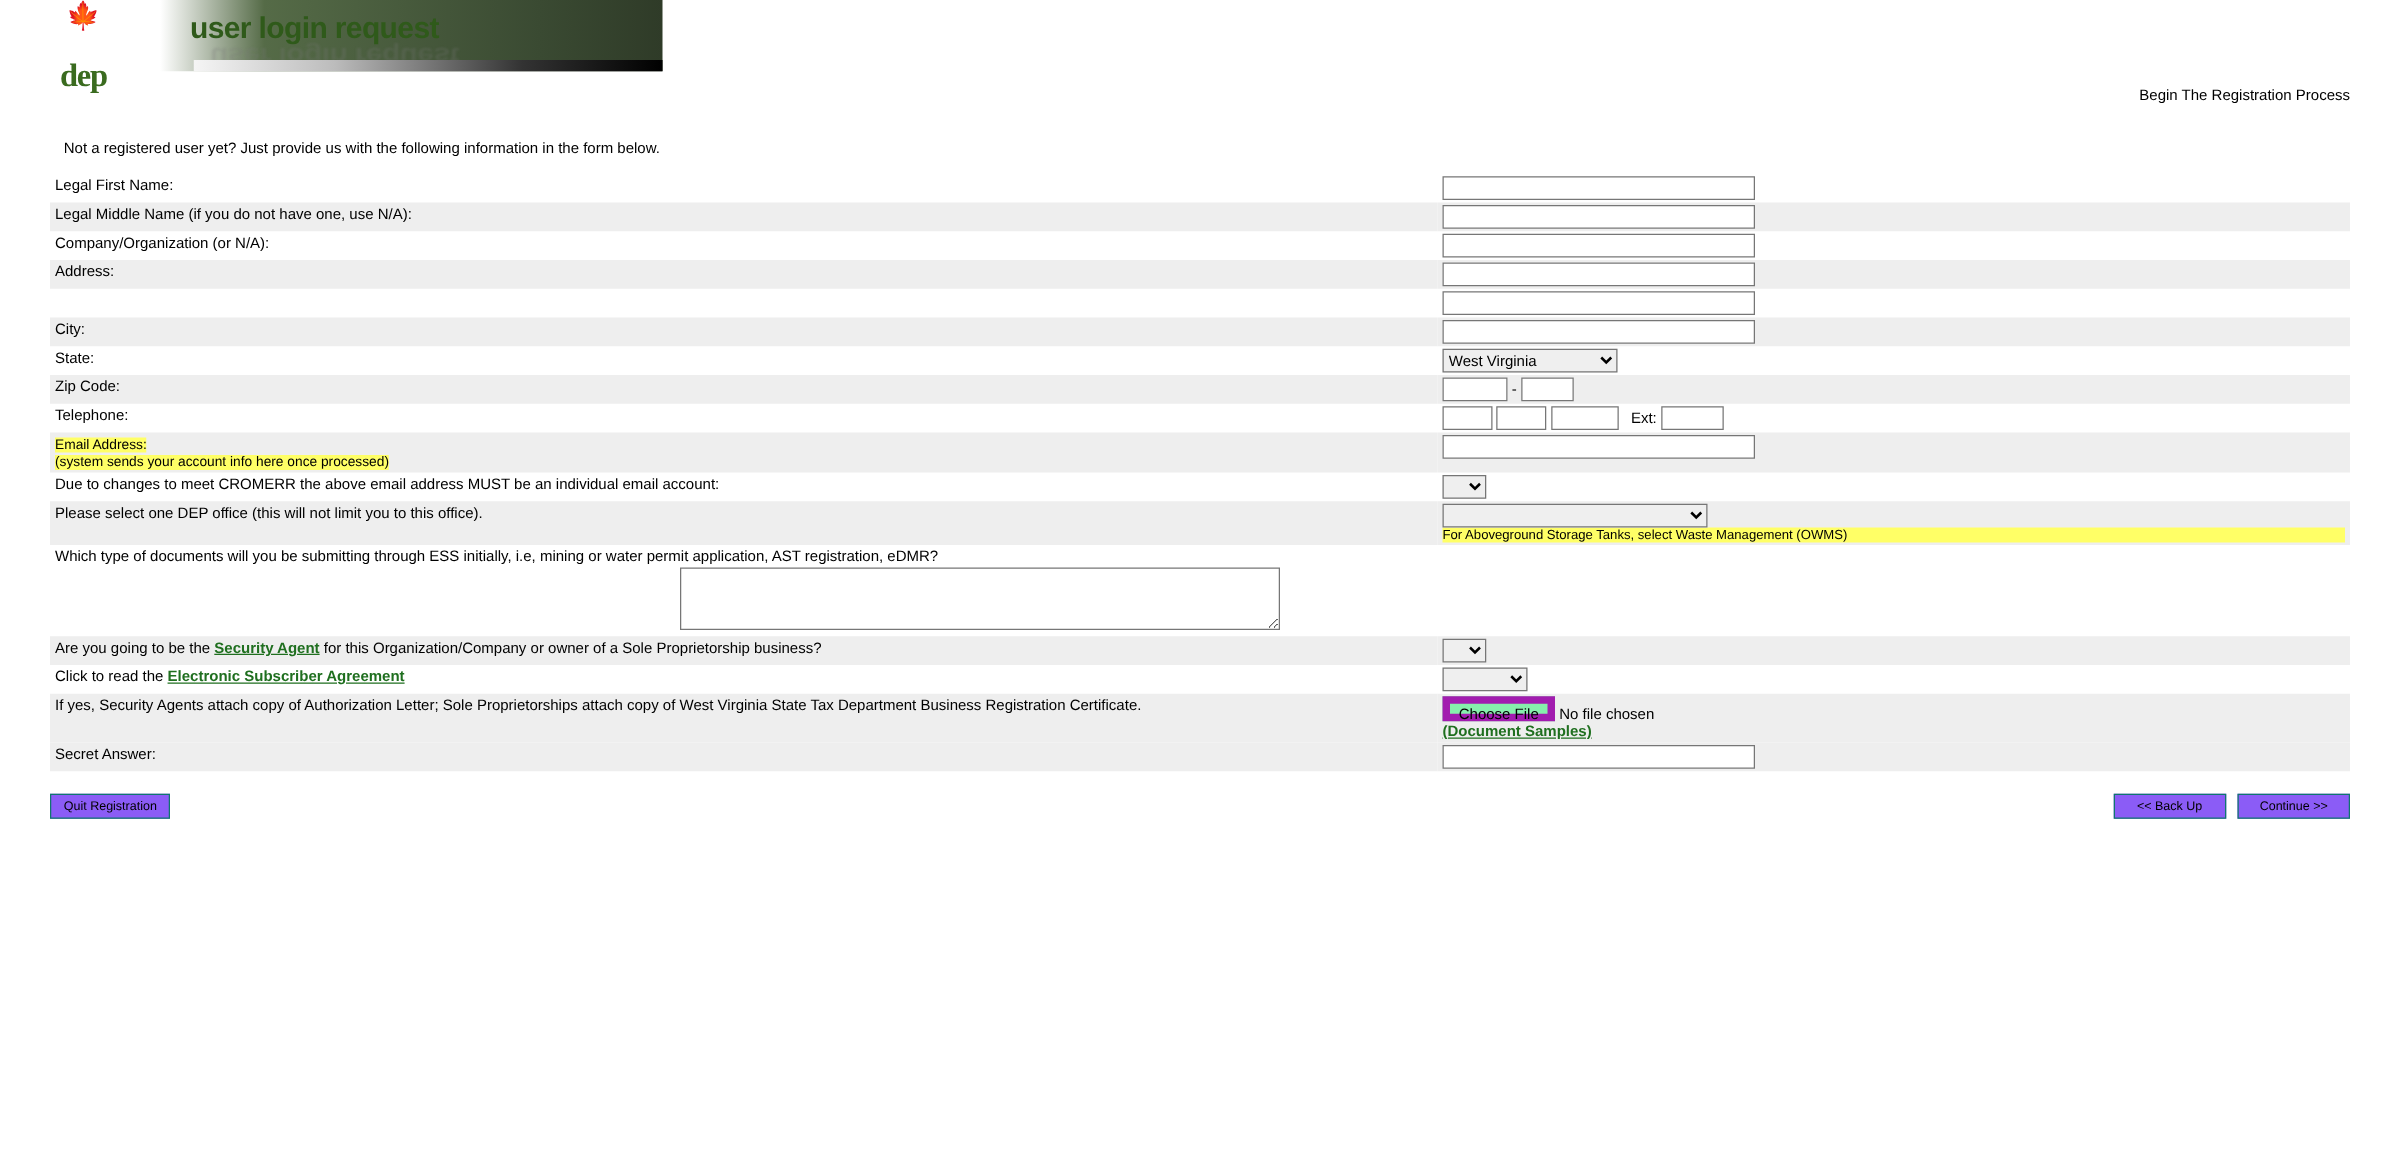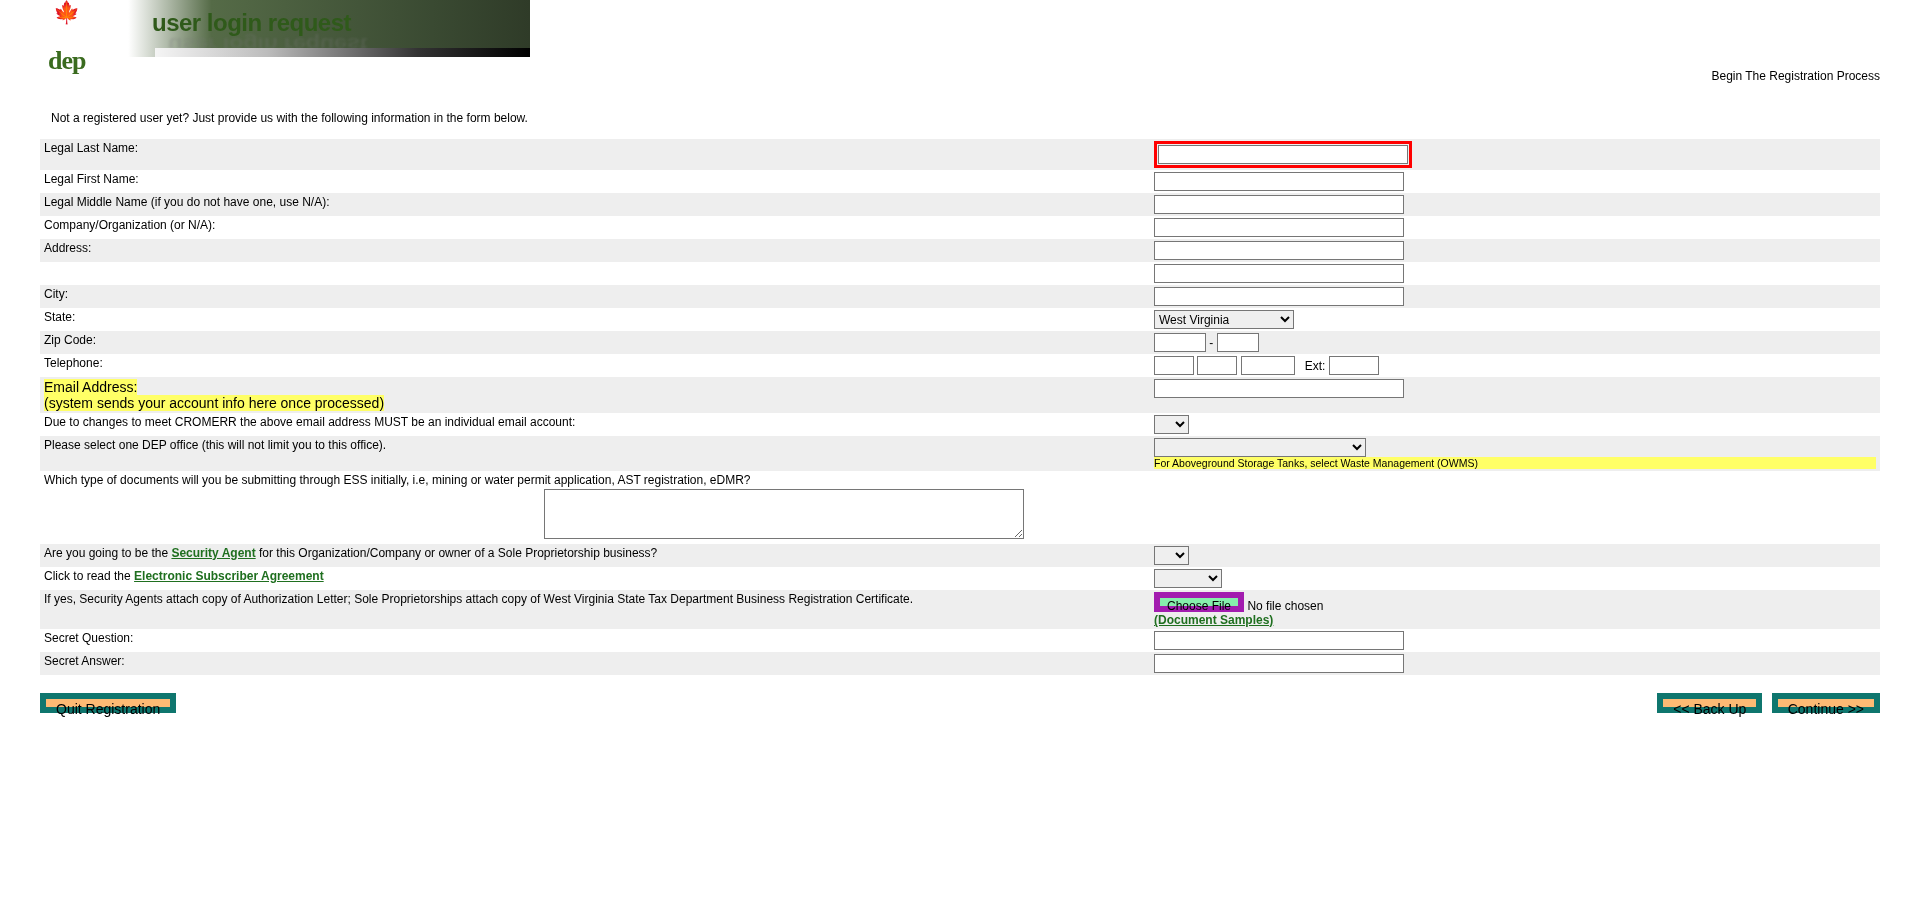--- a/index.html
+++ b/index.html
@@ -127,21 +127,21 @@
   .small-select { width: 35px; }
   .med-select { width: 68px; }
   .office-select { width: 212px; }
   .zip1 { width: 52px; }
   .zip2 { width: 42px; }
   .tel-box { width: 40px; }
   .tel-box-wide { width: 54px; }
   .ext-box { width: 50px; }
   .yellow-hl {
     background: #ffff66;
-    font-size: 14px;
+    font-size: 11px;
   }
   .yellow-hl2 {
     background: #ffff66;
     font-size: 10.5px;
     display: block;
   }
   textarea {
     width: 480px;
     height: 50px;
     font-family: Arial, sans-serif;
@@ -165,23 +165,23 @@
     height: 20px;
   }
   .button-row {
     margin-top: 18px;
     display: flex;
     justify-content: space-between;
     align-items: center;
   }
   .nav-button {
     font-family: Arial, sans-serif;
-    font-size: 14px;
-    border: 6px solid #0f766e;
-    background: #fdba74;
+    font-size: 10px;
+    border: 1px solid #0f766e;
+    background: #8b5cf6;
     padding: 2px 10px;
     height: 20px;
     min-width: 85px;
   }
   .right-buttons .nav-button { min-width: 90px; margin-left: 6px; }
 </style>
 </head>
 <body>
 
 <div class="page">
@@ -194,24 +194,20 @@
     <div class="banner-title-shadow">user login request</div>
     <div class="banner-title">user login request</div>
     <div class="banner-bottom-stripe"></div>
   </div>
 
   <div class="section-heading">Begin The Registration Process</div>
   <div class="intro-text">Not a registered user yet? Just provide us with the following information in the form below.</div>
 
   <table class="form-table">
     <tbody>
-        <tr class="alt">
-      <td class="label-cell">Legal Last Name:</td>
-      <td class="input-cell"><span class="highlight-red-border"><input type="text" class="wide-input" style=""></span></td>
-    </tr>
     <tr>
       <td class="label-cell">Legal First Name:</td>
       <td class="input-cell"><input type="text" class="wide-input" style=""></td>
     </tr>
     <tr class="alt">
       <td class="label-cell">Legal Middle Name (if you do not have one, use N/A):</td>
       <td class="input-cell"><input type="text" class="wide-input" style=""></td>
     </tr>
     <tr>
       <td class="label-cell">Company/Organization (or N/A):</td>
@@ -285,24 +281,20 @@
       </td>
       <td class="input-cell"><select class="med-select"><option></option></select></td>
     </tr>
     <tr class="alt">
       <td class="label-cell">If yes, Security Agents attach copy of Authorization Letter; Sole Proprietorships attach copy of West Virginia State Tax Department Business Registration Certificate.</td>
       <td class="input-cell file-row">
         <button type="button">Choose File</button>
         <span>No file chosen</span><br>
         <a href="#" class="green-link">(Document Samples)</a>
       </td>
-    </tr>
-    <tr>
-      <td class="label-cell">Secret Question:</td>
-      <td class="input-cell"><input type="text" class="wide-input" style=""></td>
     </tr>
     <tr class="alt">
       <td class="label-cell">Secret Answer:</td>
       <td class="input-cell"><input type="text" class="wide-input" style=""></td>
     </tr>
   </tbody>
     </table>
 
   <div class="button-row">
     <div class="left-buttons">

